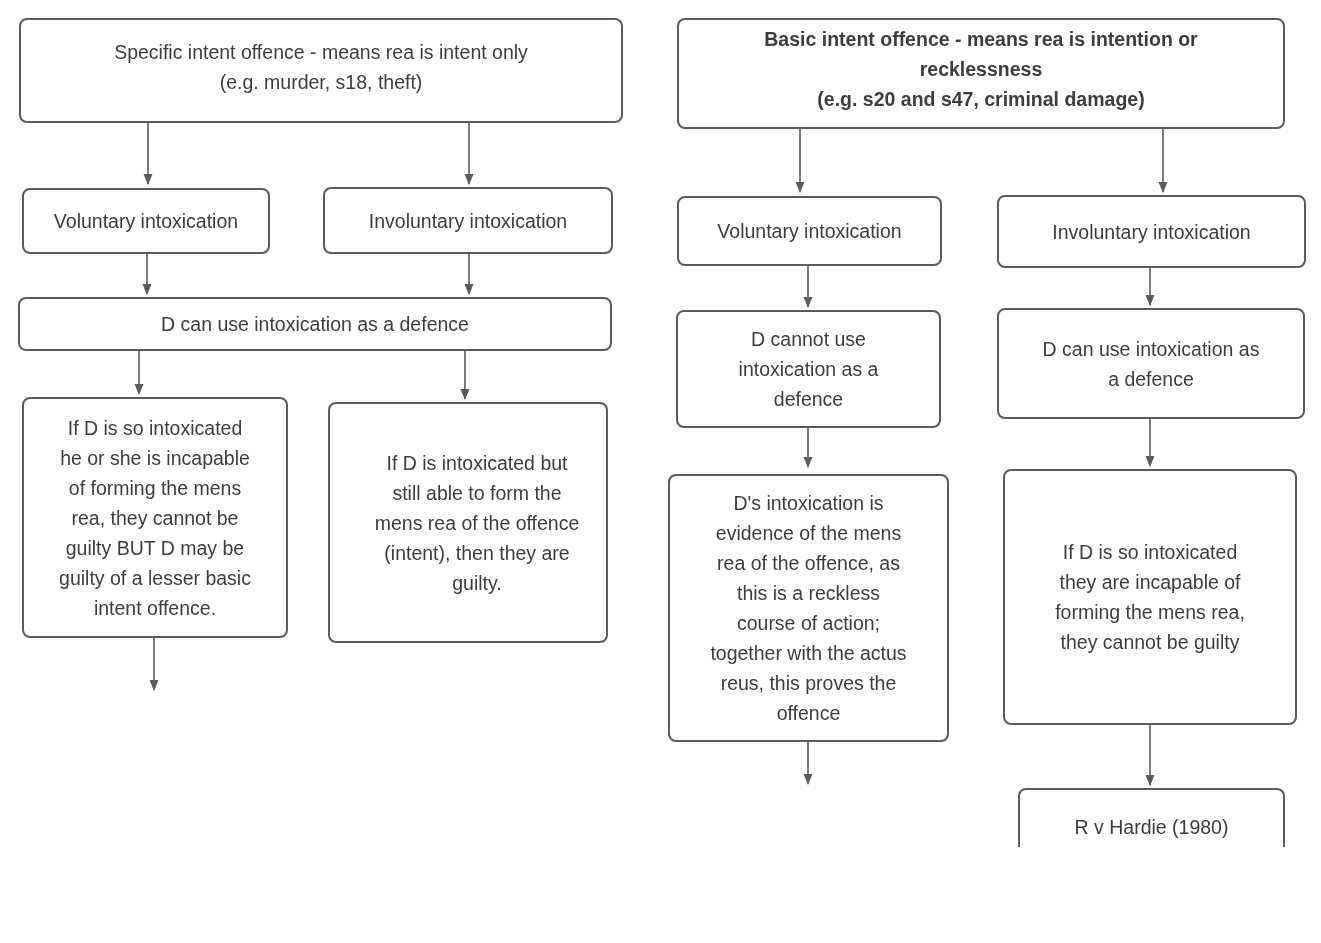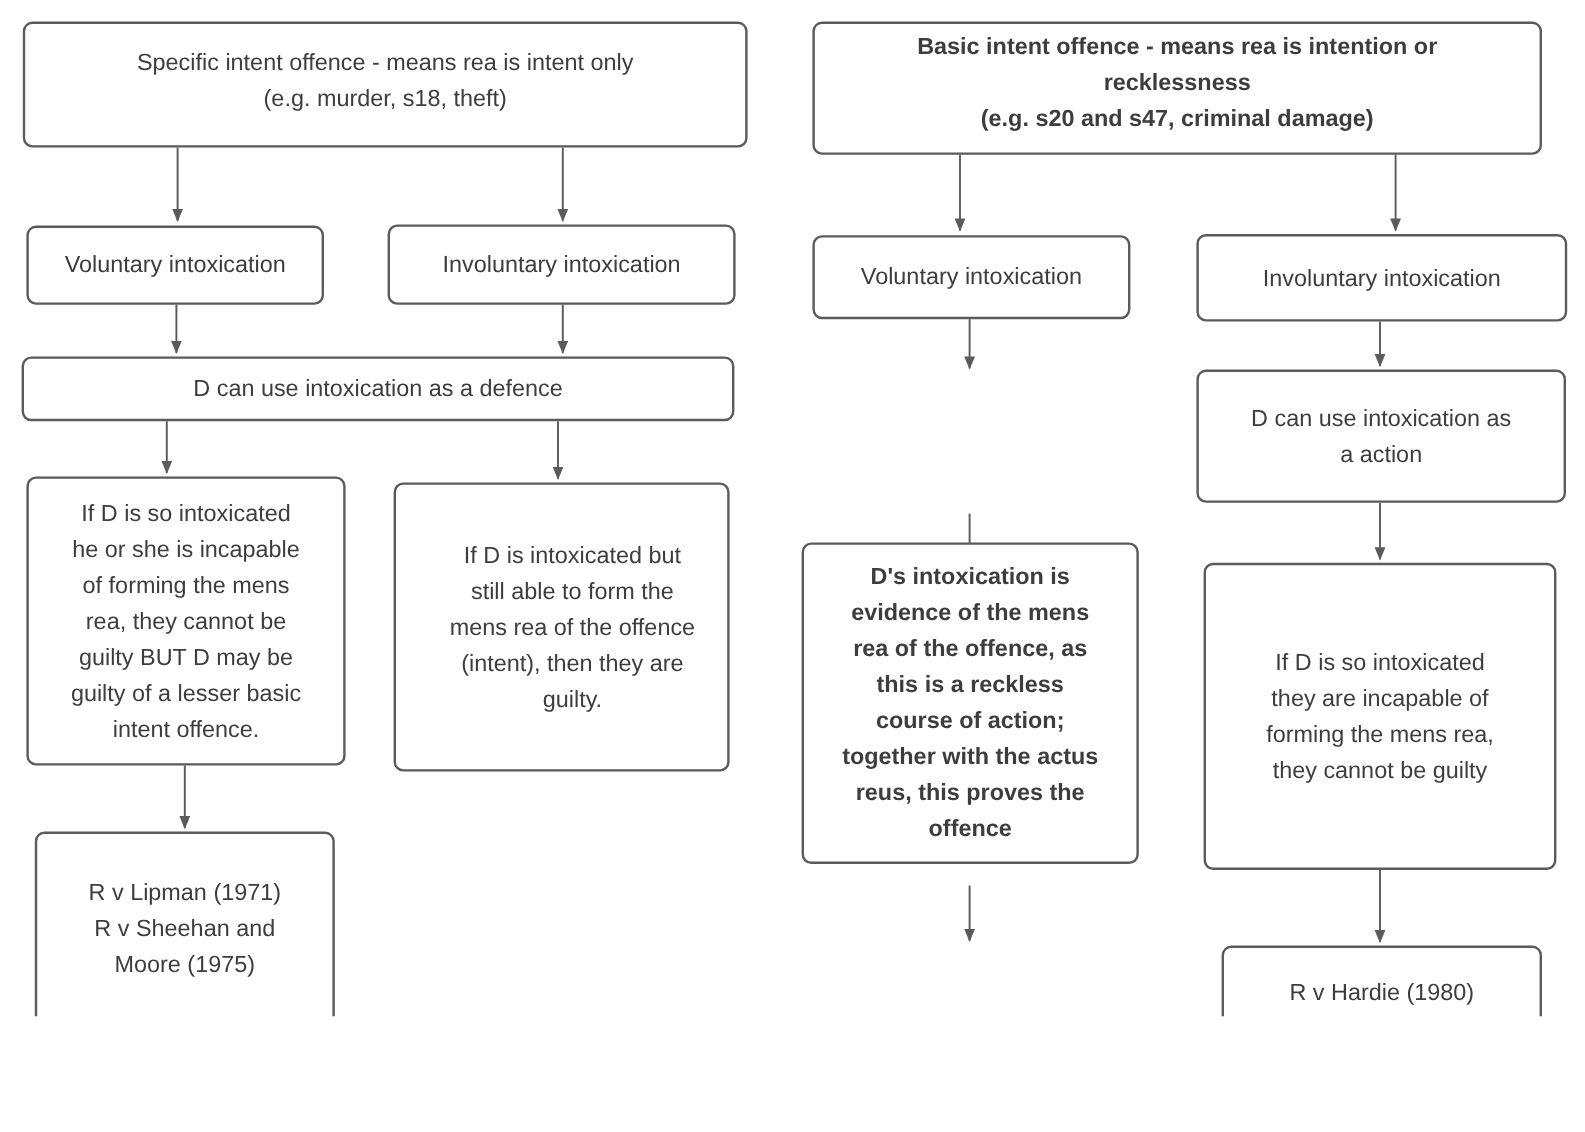--- a/index.html
+++ b/index.html
@@ -48,21 +48,21 @@
   .n-l-incap   {left:22px;  top:397px; width:266px; height:241px;}
   .n-l-cap     {left:328px; top:402px; width:280px; height:241px;padding-left:26px;}
   .n-l-cases   {left:29px;  top:693px; width:250px; height:162px;}
 
   
   .n-r-root    {left:677px; top:18px;  width:608px; height:111px; padding-bottom:14px;font-weight:bold;}
   .n-r-vol     {left:677px; top:196px; width:265px; height:70px;}
   .n-r-invol   {left:997px; top:195px; width:309px; height:73px;}
   .n-r-cannot  {left:676px; top:310px; width:265px; height:118px;}
   .n-r-can     {left:997px; top:308px; width:308px; height:111px;}
-  .n-r-evid    {left:668px; top:452px; width:281px; height:268px;font-weight:bold;}
+  .n-r-evid    {left:668px; top:474px; width:281px; height:268px;}
   .n-r-incap   {left:1003px;top:469px; width:294px; height:256px;}
   .n-r-majewski{left:677px; top:787px; width:265px; height:80px;}
   .n-r-hardie  {left:1018px;top:788px; width:267px; height:78px;}
 </style>
 </head>
 <body>
 
 <div class="canvas">
 
   <svg class="arrows" viewBox="0 0 1321 943" xmlns="http://www.w3.org/2000/svg">
@@ -100,31 +100,31 @@
 of forming the mens
 rea, they cannot be
 guilty BUT D may be
 guilty of a lesser basic
 intent offence.</div>
   <div class="node n-l-cap">If D is intoxicated but
 still able to form the
 mens rea of the offence
 (intent), then they are
 guilty.</div>
-  <div class="node n-l-cases">R v Lipman (1971)
-R v Sheehan and
-Moore (1975)</div>
 
   <div class="node n-r-root">Basic intent offence - means rea is intention or
 recklessness
 (e.g. s20 and s47, criminal damage)</div>
   <div class="node n-r-vol">Voluntary intoxication</div>
   <div class="node n-r-invol">Involuntary intoxication</div>
+  <div class="node n-r-cannot">D cannot use
+intoxication as a
+defence</div>
   <div class="node n-r-can">D can use intoxication as
-a action</div>
+a defence</div>
   <div class="node n-r-evid">D's intoxication is
 evidence of the mens
 rea of the offence, as
 this is a reckless
 course of action;
 together with the actus
 reus, this proves the
 offence</div>
   <div class="node n-r-incap">If D is so intoxicated
 they are incapable of

